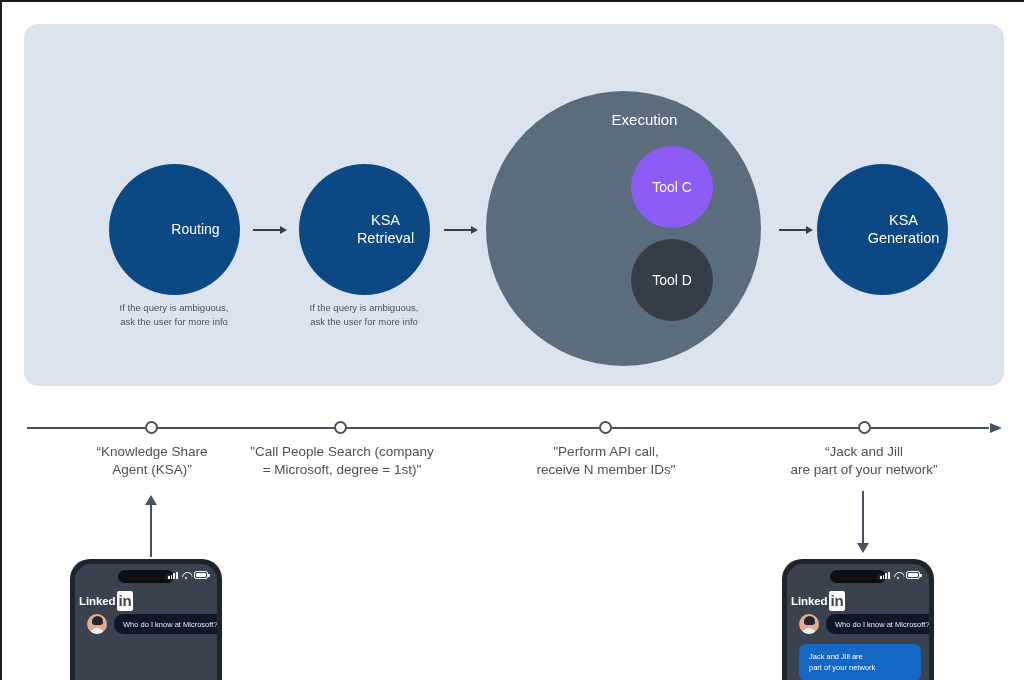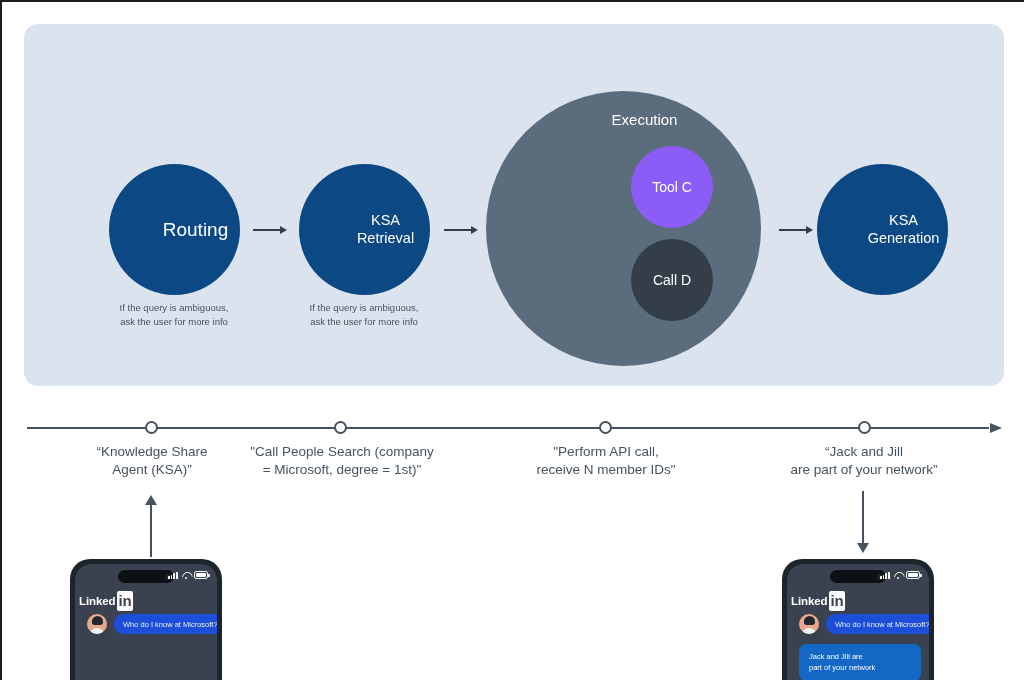--- a/index.html
+++ b/index.html
@@ -38,21 +38,21 @@
     text-align: center;
     color: #ffffff;
     line-height: 1.22;
   }
   .node.blue { background: #0b4884; }
   .node-label { pointer-events: none; white-space: pre-line; margin-left: 42px; }
 
   
   #node-routing {
     left: 85px; top: 140px; width: 131px; height: 131px;
-    font-size: 19px;
+    font-size: 14px;
   }
   
   #node-ksa-retrieval {
     left: 275px; top: 140px; width: 131px; height: 131px;
     font-size: 14.5px;
   }
   
   #node-execution {
     left: 462px; top: 67px; width: 275px; height: 275px;
     background: #5b6c7d;
@@ -295,21 +295,21 @@
     background: #22282f;
     border-radius: 6px 6px 3px 3px;
   }
   .avatar .body {
     position: absolute; left: 3px; bottom: -3px;
     width: 14px; height: 9px;
     background: #eef2f6;
     border-radius: 7px 7px 0 0;
   }
   .bubble-user {
-    background: #1d4ed8;
+    background: #0f172a;
     color: #e9eef4;
     font-size: 7.5px;
     padding: 5.5px 9px;
     border-radius: 9px;
     white-space: nowrap;
     text-align: center;
   }
   .bubble-bot {
     position: absolute;
     left: 12px; top: 80px;
@@ -347,21 +347,21 @@
 
   <div class="node blue" id="node-ksa-generation">
     <span class="node-label">KSA
 Generation</span>
   </div>
 
   <div class="tool accent" id="tool-c">
     <span>Tool C</span>
   </div>
   <div class="tool" id="tool-d">
-    <span>Call D</span>
+    <span>Tool D</span>
   </div>
 
   <div class="node-caption" id="caption-routing">If the query is ambiguous,
 ask the user for more info</div>
   <div class="node-caption" id="caption-ksa-retrieval">If the query is ambiguous,
 ask the user for more info</div>
 
   <div class="harrow" id="arrow-1">
     <div class="shaft"></div>
       <div class="head"></div>

